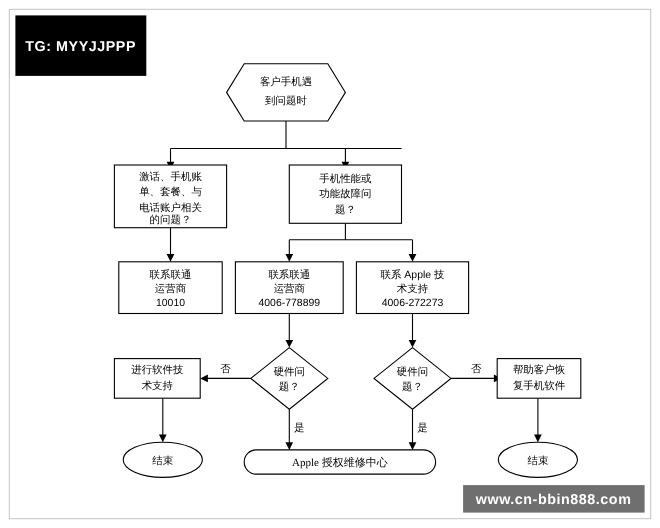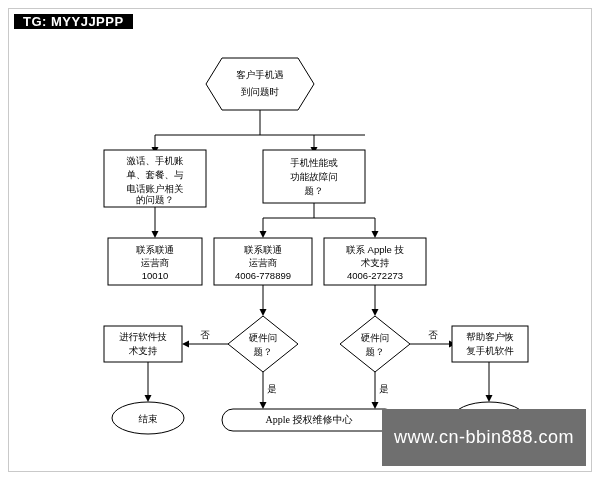--- a/index.html
+++ b/index.html
@@ -28,33 +28,33 @@
     box-sizing: border-box;
   }
   .tg-badge {
     position: absolute;
     left: 14px;
     top: 14px;
     background: #000000;
     color: #ffffff;
     font-size: 13px;
     font-weight: bold;
-    padding: 0 9px;
+    padding: 20px 9px;
     letter-spacing: 0.5px;
     z-index: 20;
   }
   .wm-badge {
     position: absolute;
     right: 14px;
     bottom: 14px;
     background: #6f6f6f;
     color: #ffffff;
-    font-size: 18px;
-    font-weight: normal;
-    padding: 18px 12px;
+    font-size: 13px;
+    font-weight: bold;
+    padding: 5px 12px;
     letter-spacing: 0.5px;
     z-index: 20;
   }
   svg#flow {
     position: absolute;
     left: 0;
     top: 0;
     width: 600px;
     height: 480px;
   }

